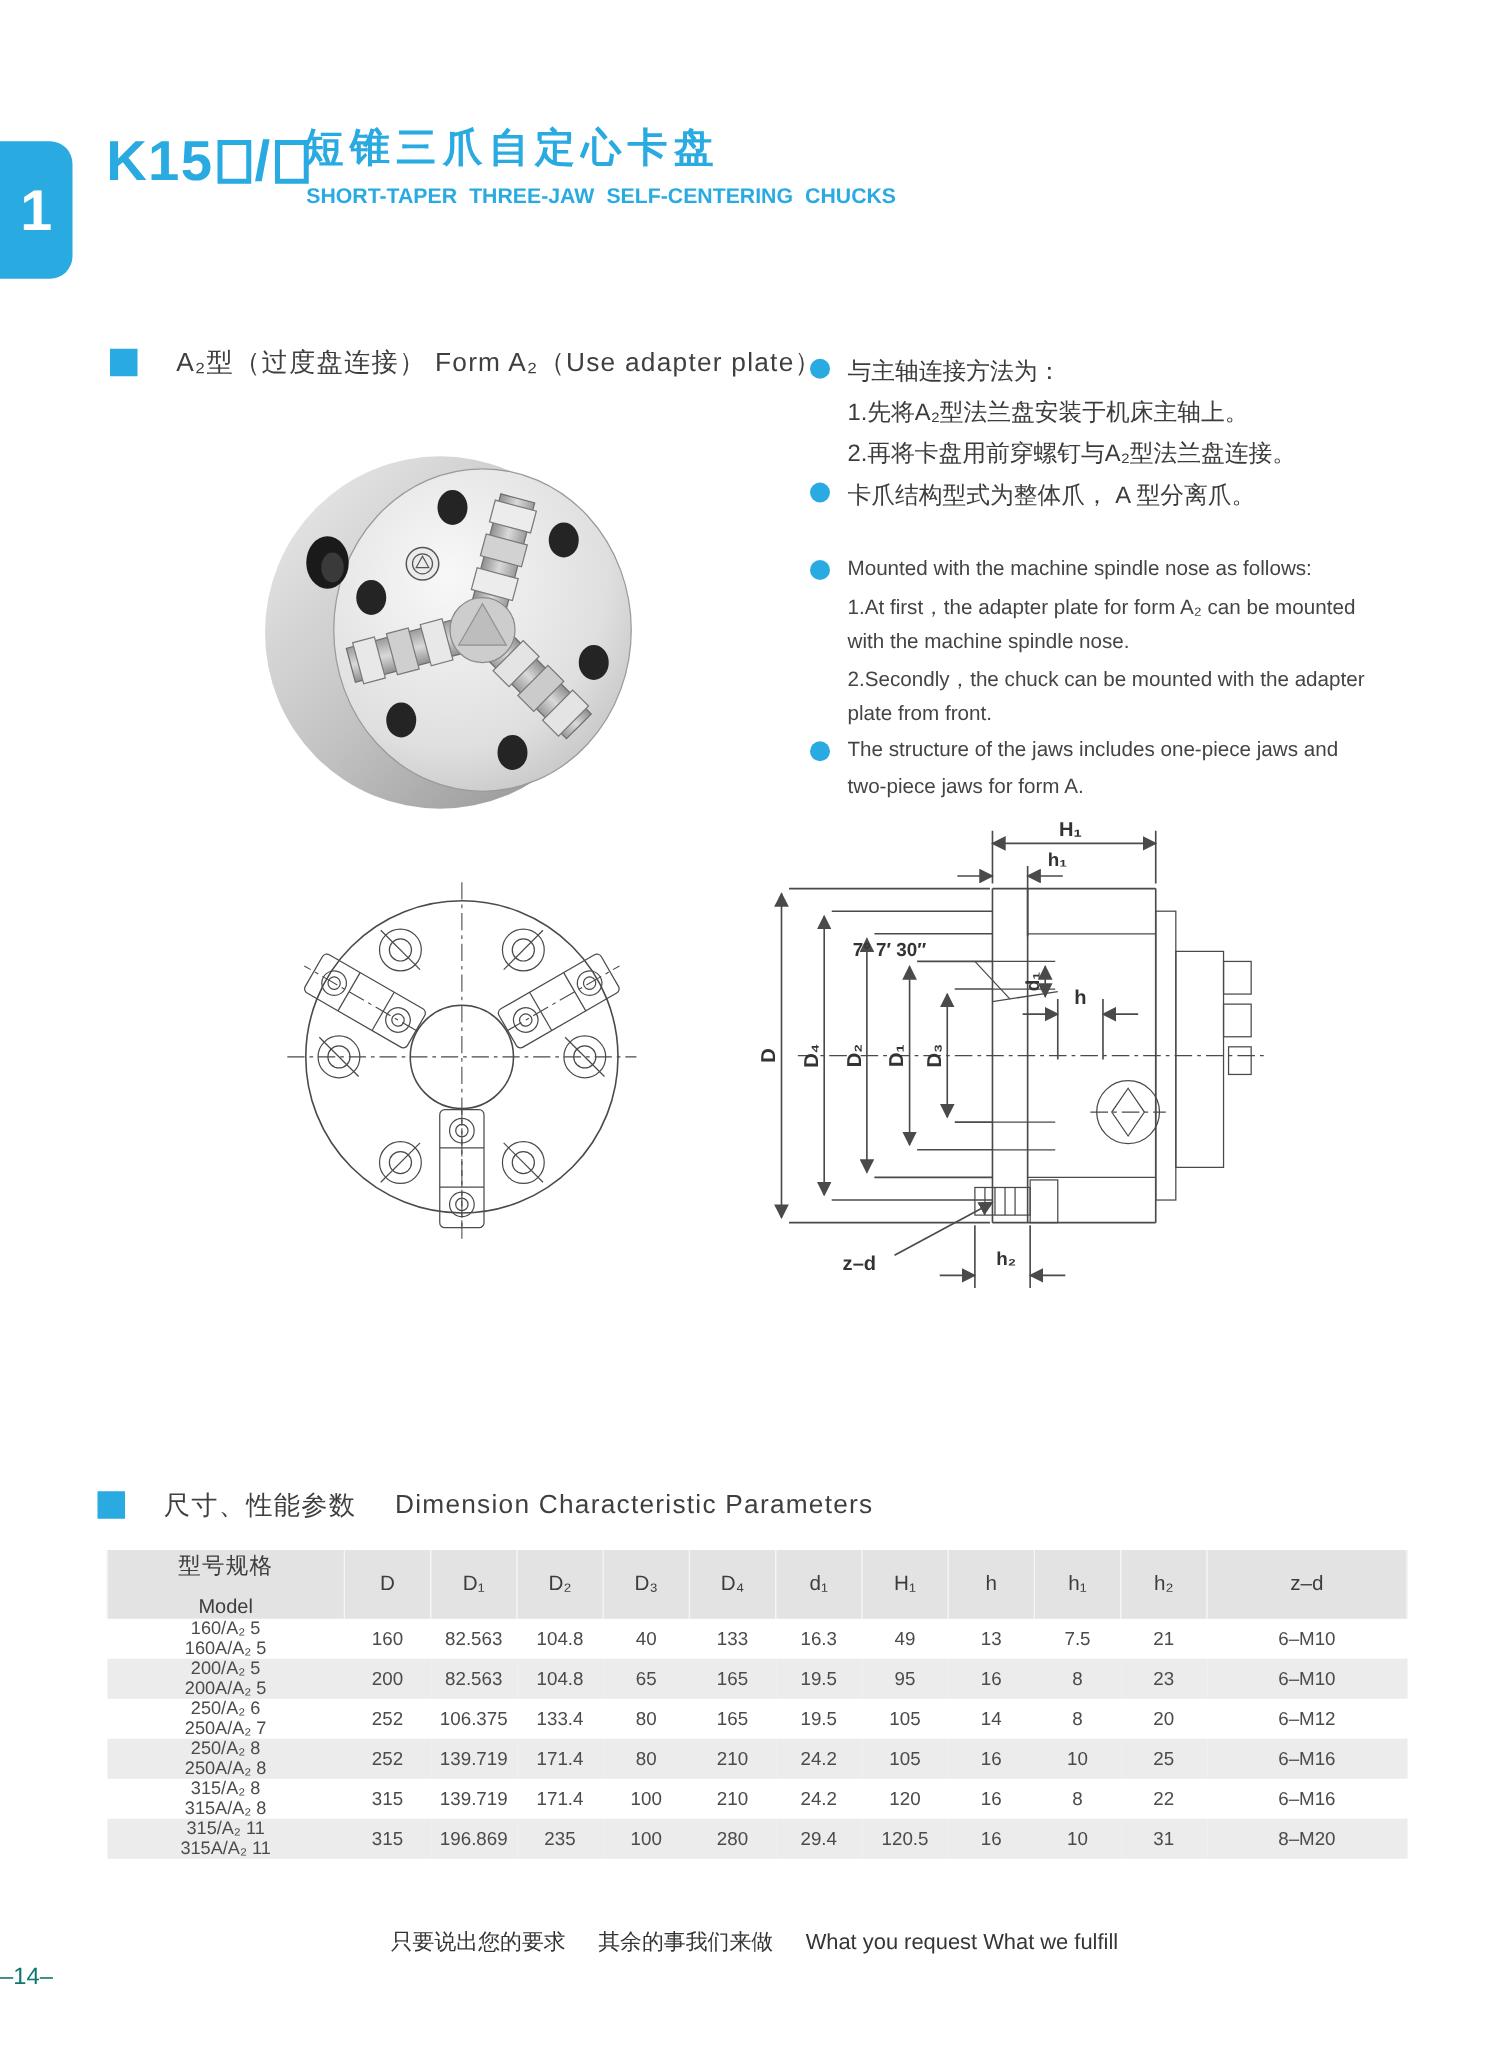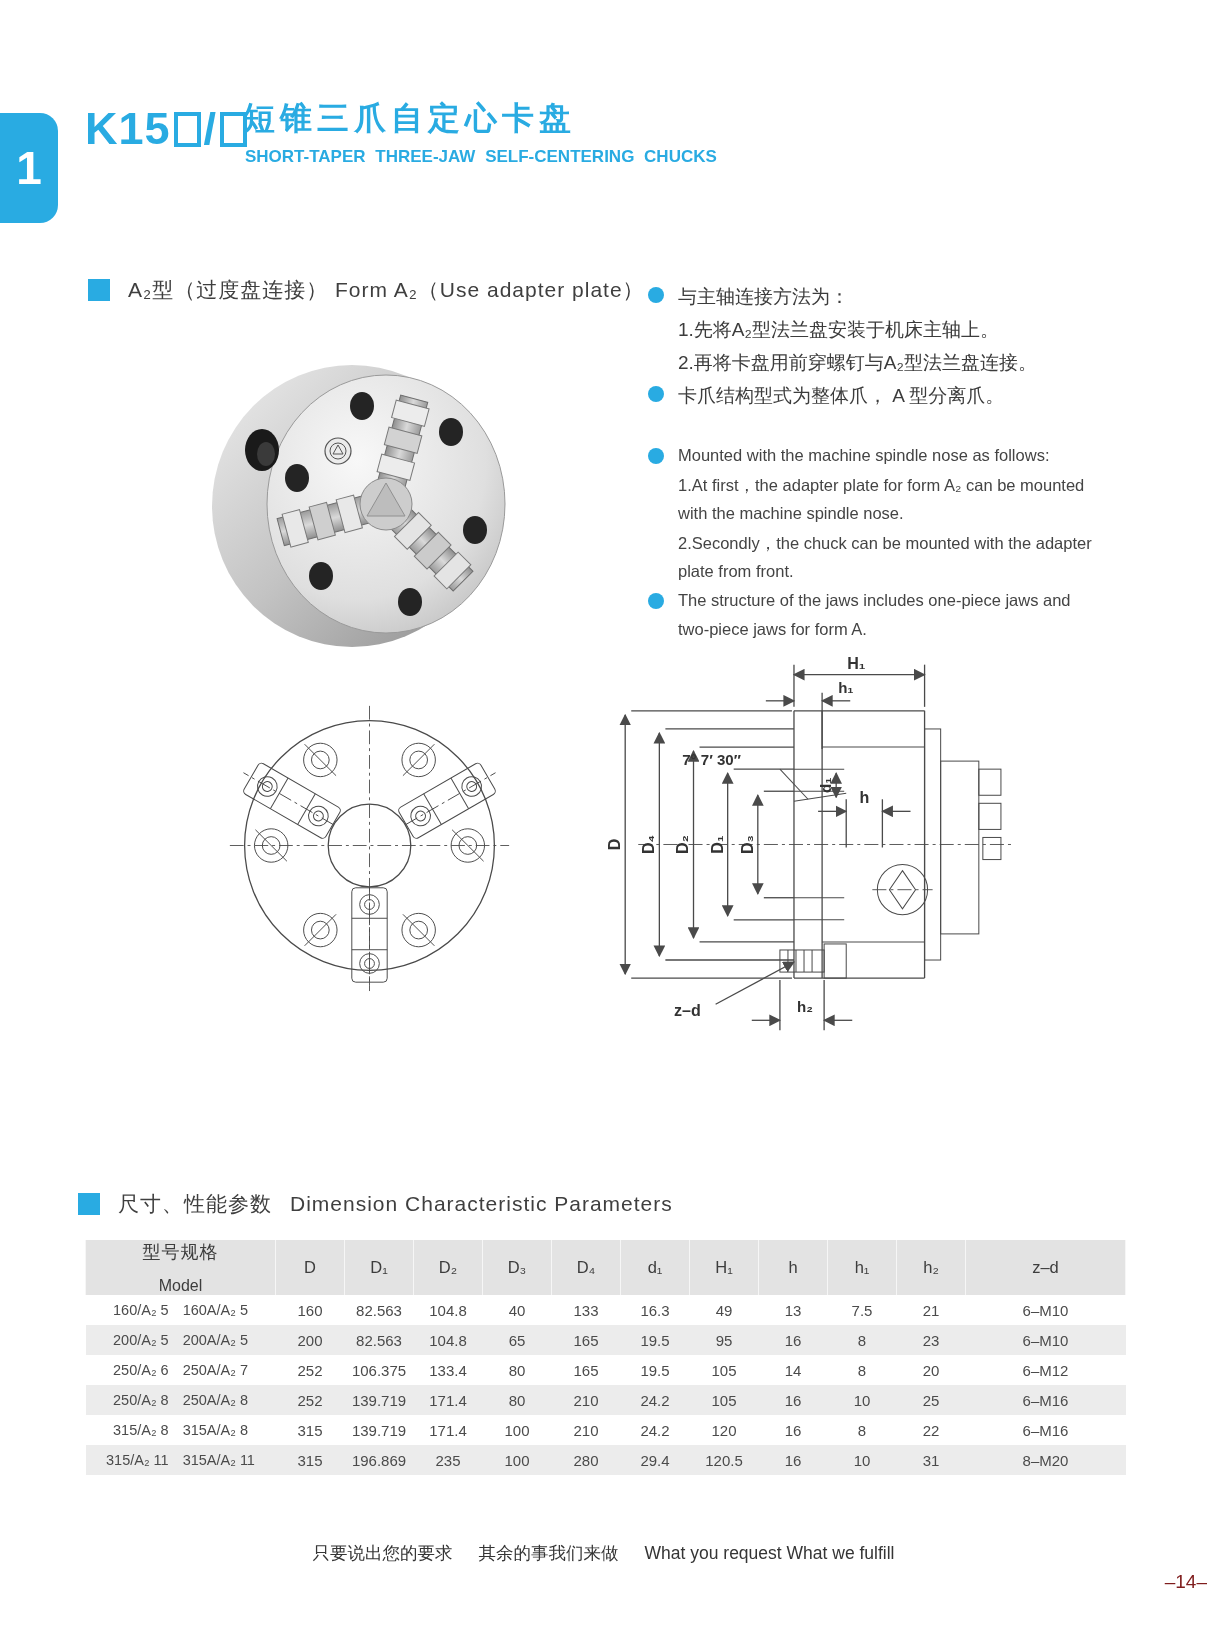--- a/index.html
+++ b/index.html
@@ -13,21 +13,21 @@
         color:#fff; font-size:46px; font-weight:bold; }
 
   
   .model-code{ position:absolute; left:85px; top:103px; display:flex; align-items:center;
         color:var(--accent); font-weight:bold; font-size:45px; letter-spacing:1px; }
   .model-box{ display:inline-block; width:27px; height:35px; border:4px solid var(--accent); margin:0 3px; }
   .title-cn{ position:absolute; left:243px; top:97px; color:var(--accent); font-size:32px; font-weight:bold; letter-spacing:5px; }
   .title-en{ position:absolute; left:245px; top:147px; color:var(--accent); font-size:17px; font-weight:bold; word-spacing:5px; }
 
   
-  .sec-head{ position:absolute; display:flex; align-items:center; gap:18px; font-size:21px; color:var(--ink); }
+  .sec-head{ position:absolute; display:flex; align-items:center; gap:31px; font-size:21px; color:var(--ink); }
   .sq{ width:22px; height:22px; background:var(--accent); flex:0 0 auto; }
   .sec-head .t{ letter-spacing:1px; }
 
   
   .notes{ position:absolute; left:648px; width:480px; font-size:19px; color:#3c3c3c;margin-top:12px; }
   .notes.en{ font-size:16.5px; color:#444; }
   .nline{ position:relative; padding-left:30px; display:flex; align-items:flex-start; }
   .notes.cn .nline{ height:33px; }
   .notes.en .nline{ height:29px; }
   .dot{ position:absolute; left:0; top:3px; width:16px; height:16px; border-radius:50%; background:var(--accent); }
@@ -44,28 +44,28 @@
   .draw .lbl.sm{ font-size:15px; }
   .draw .arrfill{ fill:var(--line); stroke:none; }
 
   
   .tbl-wrap{ position:absolute; left:85px; top:1240px; width:1040px; }
   table{ border-collapse:collapse; table-layout:fixed; width:1040px; font-size:15px; color:#4b4b4b; }
   thead th{ background:#e3e3e3; height:52px; font-weight:normal; font-size:16.5px; color:#3d3d3d;
             border-left:1px solid #f6f6f6; border-right:1px solid #f6f6f6; }
   tbody td{ height:30px; text-align:center; }
   tbody tr:nth-child(even) td{ background:#ececec; }
-  .model-cell{ display:flex; justify-content:center; gap:14px; font-size:14.5px; }
+  .model-cell{ display:flex; justify-content:center; gap:0; font-size:14.5px;flex-direction:column; }
   .mh-cn{ font-size:18px; letter-spacing:1px; }
   .mh-en{ font-size:16px; margin-top:13px; }
 
   
   .tagline{ position:absolute; left:0; top:1541px; width:100%; text-align:center; font-size:17.5px; color:#353535; }
   .tagline .gap{ display:inline-block; width:26px; }
-  .pageno{ position:absolute; left:0; top:1571px; width:100%; text-align:right; font-size:19px; color:#7f1d1d; }
+  .pageno{ position:absolute; left:0; top:1571px; width:100%; text-align:left; font-size:19px; color:#0f766e; }
 </style>
 </head>
 <body>
 
 <div class="page">
 
   <div class="tab">
     <span>1</span>
   </div>
 

